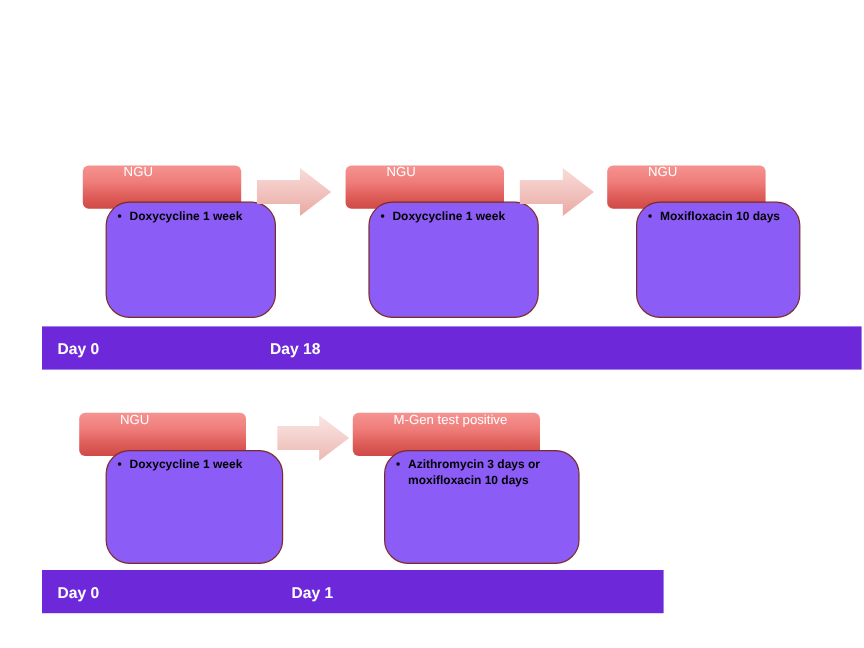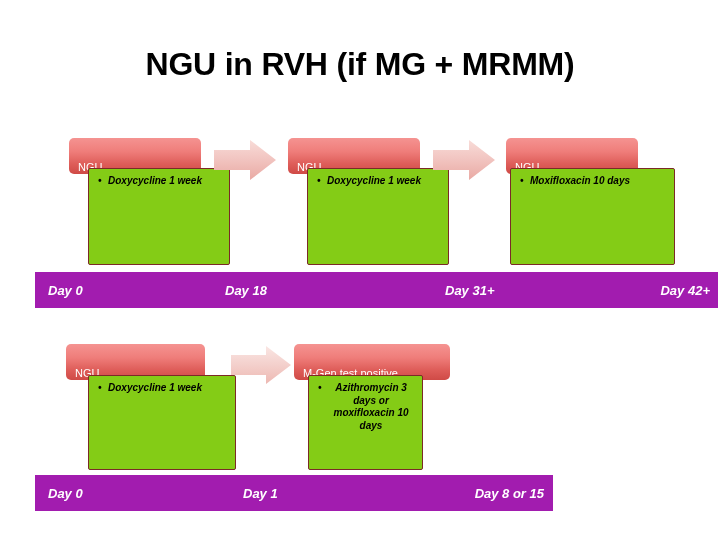--- a/index.html
+++ b/index.html
@@ -39,38 +39,38 @@
   }
   .stage-header {
     position: absolute;
     left: 0;
     top: 0;
     border-radius: 5px;
     background: linear-gradient(to bottom, #f59391 0%, #ef7d7a 38%, #de5d59 72%, #cf4a46 100%);
     box-sizing: border-box;
     color: #ffffff;
     display: flex;
-    align-items: flex-end;
+    align-items: flex-start;
     overflow: hidden;
+    padding-left: 25px;
   }
   .stage-header-label {
     padding-left: 9px;
     font-size: 11px;
     line-height: 13px;
     color: #ffffff;
     white-space: nowrap;
   }
   .stage-body {
     position: absolute;
-    background: #84cc16;
+    background: #8b5cf6;
     border: 1px solid #7b2a27;
-    border-radius: 2px;
+    border-radius: 20px;
     box-sizing: border-box;
     padding: 6px 8px 6px 8px;
-    font-style: italic;
   }
   .stage-body ul {
     list-style: none;
     margin: 0;
     padding: 0;
   }
   .stage-body li {
     position: relative;
     font-size: 10px;
     line-height: 12.5px;
@@ -91,41 +91,39 @@
 
   
   .flow-arrow {
     position: absolute;
   }
   .flow-arrow svg { display: block; }
 
   
   .timeline {
     position: absolute;
-    background: #a21caf;
-    font-style: italic;
+    background: #6d28d9;
   }
   .timeline-label {
     position: absolute;
     top: 0;
     height: 100%;
     display: flex;
     align-items: center;
     font-size: 13px;
     font-weight: bold;
     color: #ffffff;
     white-space: nowrap;
   }
 </style>
 </head>
 <body>
 
 <div id="slide">
 
-  <div class="slide-title">NGU in RVH (if MG + MRMM)</div>
 
   <div class="stage">
     <div class="stage-header" style="left:69px; top:138px; width:132px; height:36px;">
       <span class="stage-header-label">NGU</span>
     </div>
     <div class="stage-body" style="left:88px; top:168px; width:142px; height:97px;">
       <ul>
         <li>Doxycycline 1 week</li>
       </ul>
     </div>
@@ -165,32 +163,30 @@
         </linearGradient>
       </defs>
       <polygon points="0,10 36,10 36,0 62,20 36,40 36,30 0,30" fill="url(#agrad2)"></polygon>
     </svg>
   </div>
 
   <div class="stage">
     <div class="stage-header" style="left:506px; top:138px; width:132px; height:36px;">
       <span class="stage-header-label">NGU</span>
     </div>
-    <div class="stage-body" style="left:510px; top:168px; width:165px; height:97px;">
+    <div class="stage-body" style="left:530px; top:168px; width:137px; height:97px;">
       <ul>
         <li>Moxifloxacin 10 days</li>
       </ul>
     </div>
   </div>
 
   <div class="timeline" style="left:35px; top:272px; width:683px; height:36px;">
     <span class="timeline-label" style="left:13px;">Day 0</span>
     <span class="timeline-label" style="left:190px;">Day 18</span>
-    <span class="timeline-label" style="left:410px;">Day 31+</span>
-    <span class="timeline-label" style="right:8px;">Day 42+</span>
   </div>
 
   <div class="stage">
     <div class="stage-header" style="left:66px; top:344px; width:139px; height:36px;">
       <span class="stage-header-label">NGU</span>
     </div>
     <div class="stage-body" style="left:88px; top:375px; width:148px; height:95px;">
       <ul>
         <li>Doxycycline 1 week</li>
       </ul>
@@ -207,26 +203,25 @@
         </linearGradient>
       </defs>
       <polygon points="0,9 35,9 35,0 60,19 35,38 35,29 0,29" fill="url(#agrad3)"></polygon>
     </svg>
   </div>
 
   <div class="stage">
     <div class="stage-header" style="left:294px; top:344px; width:156px; height:36px;">
       <span class="stage-header-label">M-Gen test positive</span>
     </div>
-    <div class="stage-body" style="left:308px; top:375px; width:115px; height:95px;text-align:center;">
+    <div class="stage-body" style="left:320px; top:375px; width:163px; height:95px;">
       <ul>
         <li>Azithromycin 3 days or moxifloxacin 10 days</li>
       </ul>
     </div>
   </div>
 
   <div class="timeline" style="left:35px; top:475px; width:518px; height:36px;">
     <span class="timeline-label" style="left:13px;">Day 0</span>
     <span class="timeline-label" style="left:208px;">Day 1</span>
-    <span class="timeline-label" style="right:9px;">Day 8 or 15</span>
   </div>
 
 </div>
 
 </body></html>

